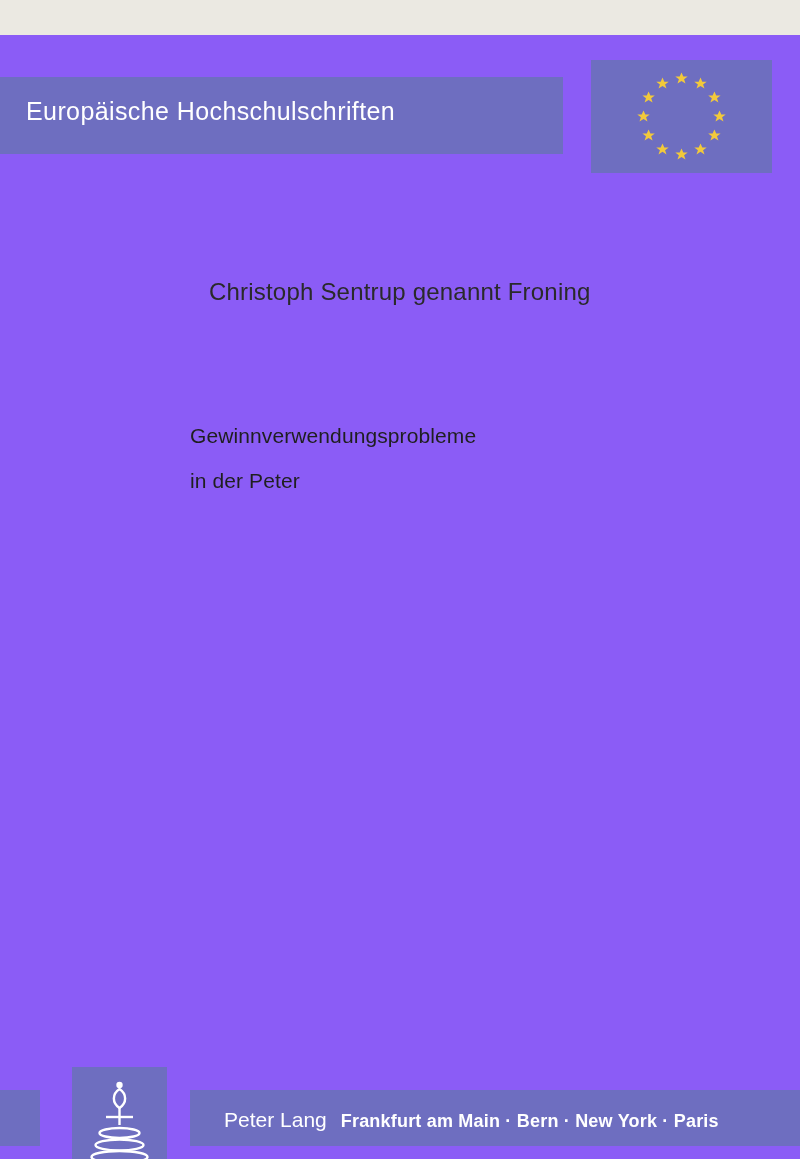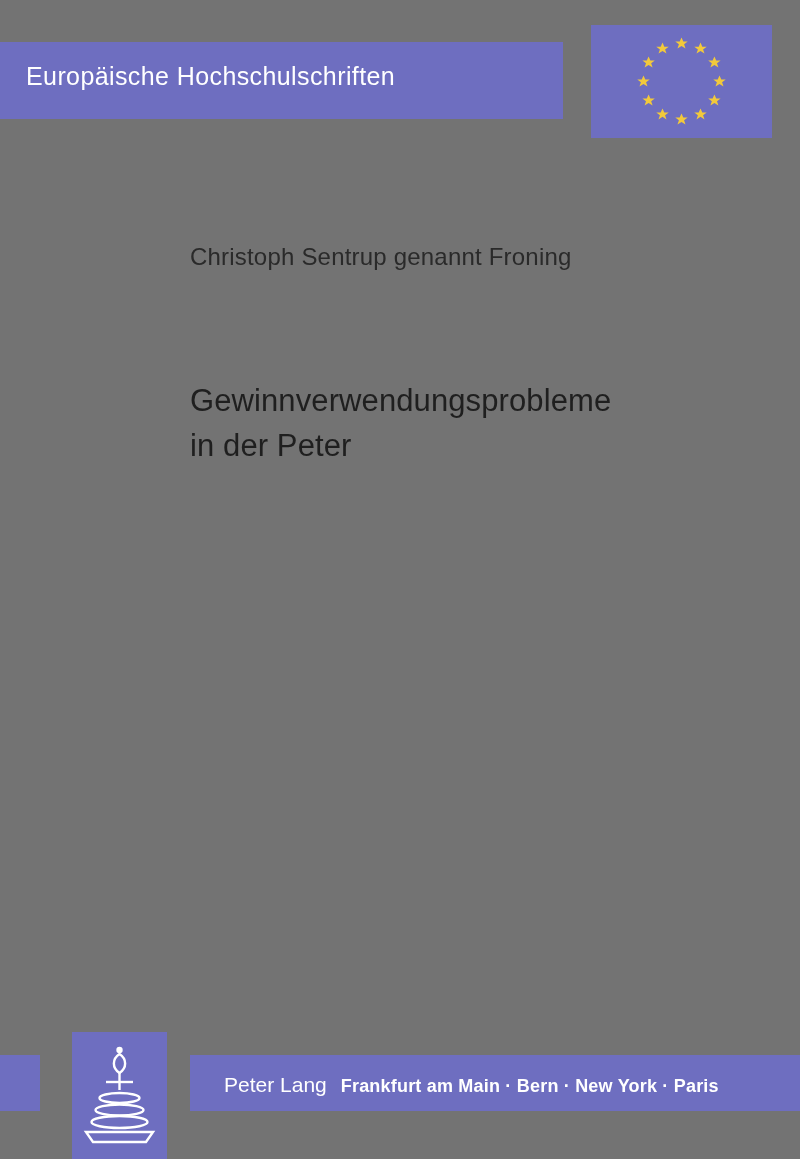--- a/index.html
+++ b/index.html
@@ -11,21 +11,22 @@
     height: 1159px;
     background: #ebe9e2;
     font-family: "Liberation Sans", sans-serif;
     position: relative;
     overflow: hidden;
   }
 
   .cover {
     position: absolute;
     inset: 0;
-    background: #737373;
+    background: #8b5cf6;
+    margin-top: 35px;
   }
 
   
   .series-banner {
     position: absolute;
     left: 0;
     top: 42px;
     width: 563px;
     height: 77px;
     background: #6e6ec0;
@@ -51,33 +52,33 @@
   }
   .eu-flag svg {
     display: block;
     width: 100%;
     height: 100%;
   }
 
   
   .author {
     position: absolute;
-    left: 190px;
+    left: 209px;
     top: 243px;
     font-size: 24px;
     color: #2a2a2a;
     letter-spacing: 0.2px;
     white-space: nowrap;
   }
   .title {
     position: absolute;
     left: 190px;
     top: 378px;
     width: 560px;
-    font-size: 31px;
+    font-size: 21px;
     line-height: 45px;
     color: #1f1f1f;
     letter-spacing: 0.1px;
   }
   .title-line {
     display: block;
   }
 
   
   .bottom-swatch {

